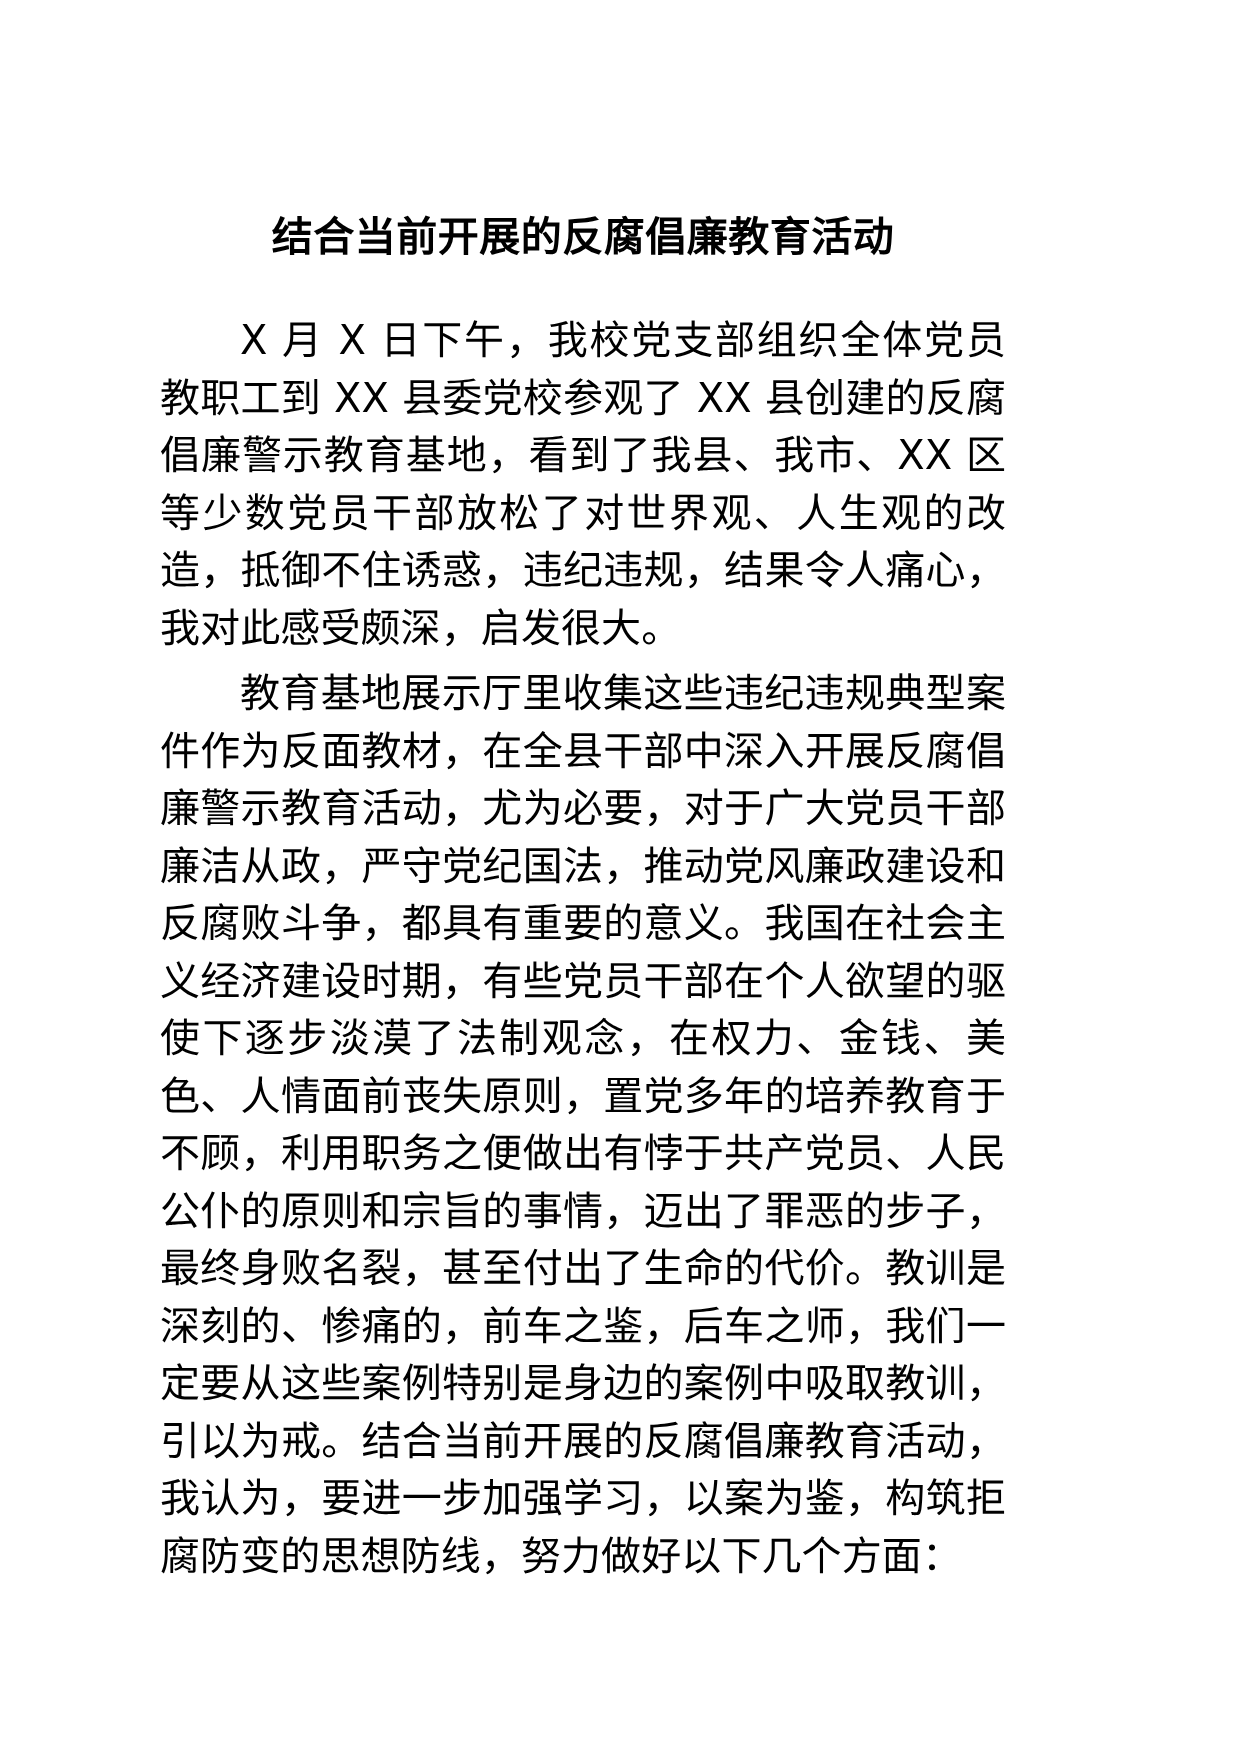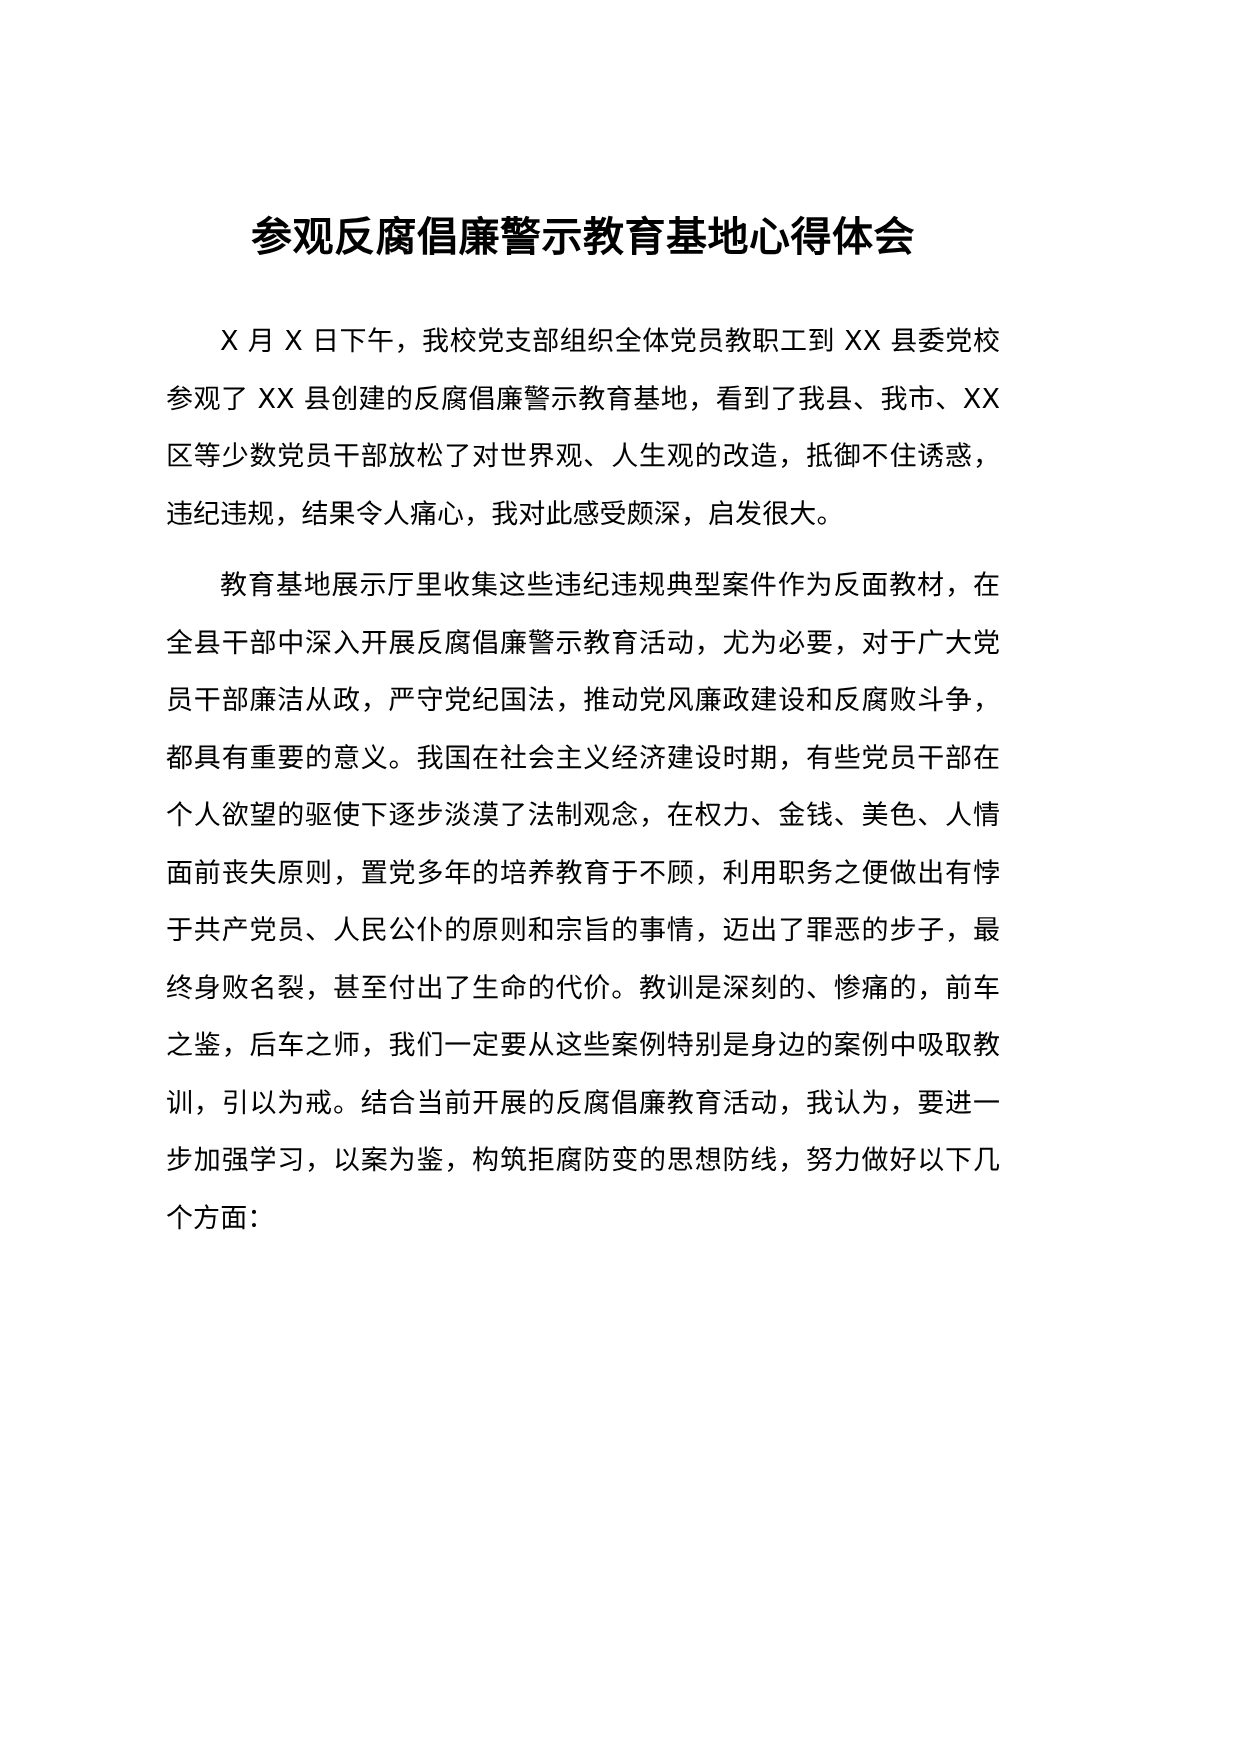--- a/index.html
+++ b/index.html
@@ -31,43 +31,43 @@
     text-align: center;
     letter-spacing: 0.5px;
     line-height: 1.25;
     margin: 0;
     padding-top: 212px;
     padding-bottom: 0;
     white-space: nowrap;
   }
   .para {
     font-family: "DejaVu Sans", "Liberation Sans", sans-serif;
-    font-size: 27px;
+    font-size: 40px;
     font-weight: 400;
     color: #000000;
     line-height: 57.5px;
     text-align: justify;
     text-justify: inter-ideograph;
     text-indent: 2em;
-    margin: 14px;
+    margin: 8px;
     letter-spacing: 0.1px;
   }
   .para.first-para {
     margin-top: 49px;
   }
   .para.second-para {
     margin-top: 0px;
   }
 </style>
 </head>
 <body>
 
 <div class="page">
   <div class="doc-body">
 
-    <h1 class="doc-title">参观反腐倡廉警示教育基地心得体会</h1>
+    <h1 class="doc-title">结合当前开展的反腐倡廉教育活动</h1>
 
     <p class="para first-para">X 月 X 日下午，我校党支部组织全体党员教职工到 XX 县委党校参观了 XX 县创建的反腐倡廉警示教育基地，看到了我县、我市、XX 区等少数党员干部放松了对世界观、人生观的改造，抵御不住诱惑，违纪违规，结果令人痛心，我对此感受颇深，启发很大。</p>
 
     <p class="para second-para">教育基地展示厅里收集这些违纪违规典型案件作为反面教材，在全县干部中深入开展反腐倡廉警示教育活动，尤为必要，对于广大党员干部廉洁从政，严守党纪国法，推动党风廉政建设和反腐败斗争，都具有重要的意义。我国在社会主义经济建设时期，有些党员干部在个人欲望的驱使下逐步淡漠了法制观念，在权力、金钱、美色、人情面前丧失原则，置党多年的培养教育于不顾，利用职务之便做出有悖于共产党员、人民公仆的原则和宗旨的事情，迈出了罪恶的步子，最终身败名裂，甚至付出了生命的代价。教训是深刻的、惨痛的，前车之鉴，后车之师，我们一定要从这些案例特别是身边的案例中吸取教训，引以为戒。结合当前开展的反腐倡廉教育活动，我认为，要进一步加强学习，以案为鉴，构筑拒腐防变的思想防线，努力做好以下几个方面：</p>
 
   </div>
 </div>
 
 </body></html>

